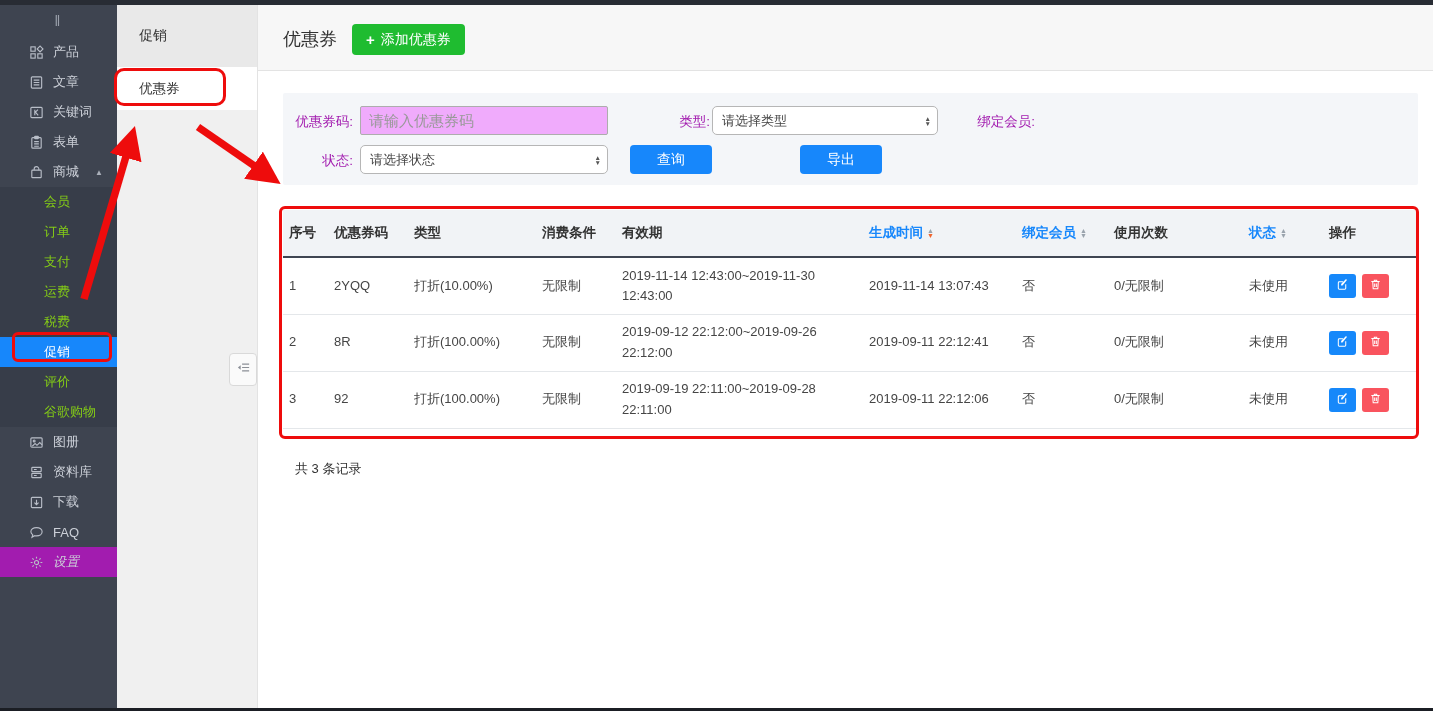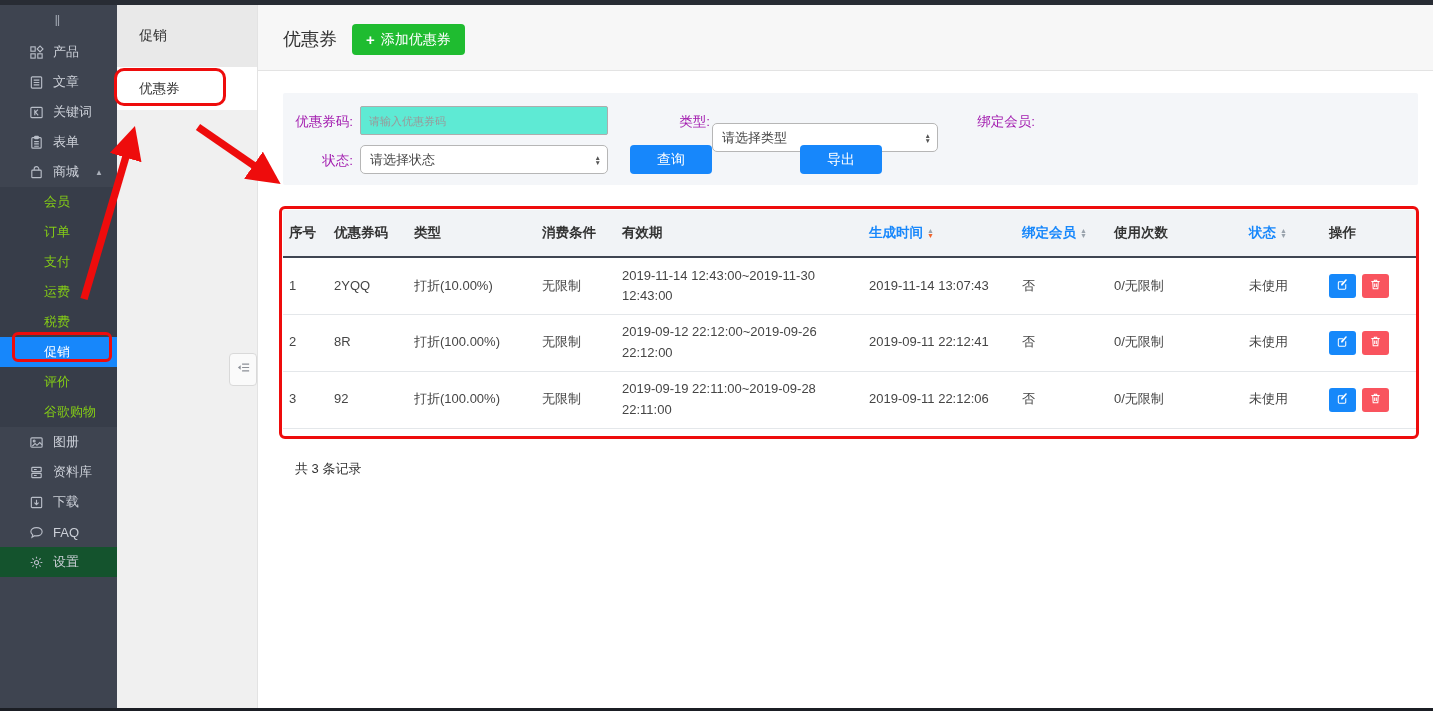--- a/index.html
+++ b/index.html
@@ -17,39 +17,39 @@
   .nav-item { position:relative; height:30px; display:flex; align-items:center; font-size:13px; cursor:pointer;padding-left:12px; }
   .nav-item .ic { width:16px; height:16px; margin-left:16px; margin-right:9px; display:flex; align-items:center; justify-content:center; color:#b9bec8; }
   .nav-item .ic svg { width:15px; height:15px; }
   .nav-item .lb { color:#ccd0d8; }
   .nav-item .caret { position:absolute; right:14px; font-size:8px; color:#aab0ba; }
   .sub { background:#373d49; }
   .sub .nav-item { padding-left:44px; }
   .sub .nav-item .lb { color:#84cc16; }
   .nav-item.active { background:#1787fb; }
   .nav-item.active .lb { color:#fff; }
-  .nav-item.settings { background:#14532d; }
+  .nav-item.settings { background:#a21caf;font-style:italic; }
 
   
   .submenu { position:absolute; left:117px; top:5px; width:141px; height:706px; background:#f0f0f0; border-right:1px solid #e3e3e3; z-index:2; }
   .submenu-header { height:62px; background:#e9e9e9; display:flex; align-items:center; padding-left:22px; font-size:14px; color:#333; }
   .submenu-item { height:43px; display:flex; align-items:center; padding-left:22px; font-size:13.5px; color:#333; cursor:pointer; }
   .submenu-item.active { background:#ffffff; }
 
   
   .main { position:absolute; left:258px; top:5px; width:1175px; height:706px; background:#fff; z-index:1; }
   .main-header { height:66px; background:#f7f7f7; border-bottom:1px solid #e3e3e3; position:relative; }
   .page-title { position:absolute; left:25px; top:22px; font-size:18px; color:#333; }
   .btn-add { position:absolute; left:94px; top:19px; height:31px; padding:0 14px; background:#1fbc30; color:#fff; border:none; border-radius:4px; font-size:14px; display:flex; align-items:center; gap:6px; cursor:pointer; font-family:inherit; }
   .btn-add .plus { font-size:15px; font-weight:bold; }
 
   
   .filter { position:absolute; left:25px; top:88px; width:1135px; height:92px; background:#f4f6f9; border-radius:2px; }
   .flabel { position:absolute; font-size:13.5px; color:#a21caf; text-align:right; }
-  .tinput { position:absolute; left:77px; top:13px; width:248px; height:29px; border:1px solid #adadad; border-radius:2px; background:#5eead4; padding:0 8px; font-size:11px; color:#333; font-family:inherit; }
+  .tinput { position:absolute; left:77px; top:13px; width:248px; height:29px; border:1px solid #adadad; border-radius:2px; background:#f0abfc; padding:0 8px; font-size:15px; color:#333; font-family:inherit; }
   .tinput::placeholder { color:#999; }
   .select { position:absolute; height:29px; background:#fff; border:1px solid #b6b6b6; border-radius:5px; display:flex; align-items:center; padding:0 6px 0 9px; font-size:13px; color:#444; cursor:pointer; }
   .select .sel-val { flex:1; }
   .select .updown { display:flex; flex-direction:column; align-items:center; color:#555; margin-left:6px; }
   .select .updown i { font-style:normal; font-size:6.5px; line-height:5px; }
   .btn-blue { position:absolute; height:29px; width:82px; background:#1787fb; color:#fff; border:none; border-radius:4px; font-size:14px; cursor:pointer; font-family:inherit; }
 
   
   .tablewrap { position:absolute; left:25px; top:205px; width:1135px; }
   table { border-collapse:collapse; width:1135px; table-layout:fixed; }
@@ -237,21 +237,21 @@
         <span class="plus">+</span>
         <span>添加优惠券</span>
       </button>
     </div>
 
     <div class="filter">
       <span class="flabel" style="left:0;top:20px;width:70px;">优惠券码:</span>
       <input class="tinput" type="text" placeholder="请输入优惠券码" style="">
 
       <span class="flabel" style="left:353px;top:20px;width:74px;">类型:</span>
-      <div class="select" style="left:429px;top:30px;width:226px;">
+      <div class="select" style="left:429px;top:13px;width:226px;">
         <span class="sel-val">请选择类型</span>
         <span class="updown">
             <i>▲</i>
             <i>▼</i>
           </span>
       </div>
 
       <span class="flabel" style="left:664px;top:20px;width:88px;">绑定会员:</span>
 
       <span class="flabel" style="left:0;top:59px;width:70px;">状态:</span>

